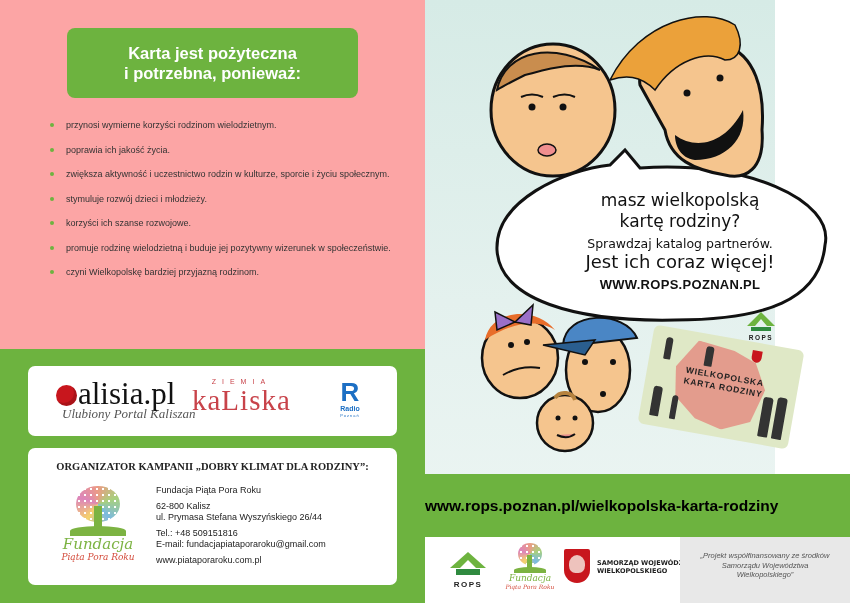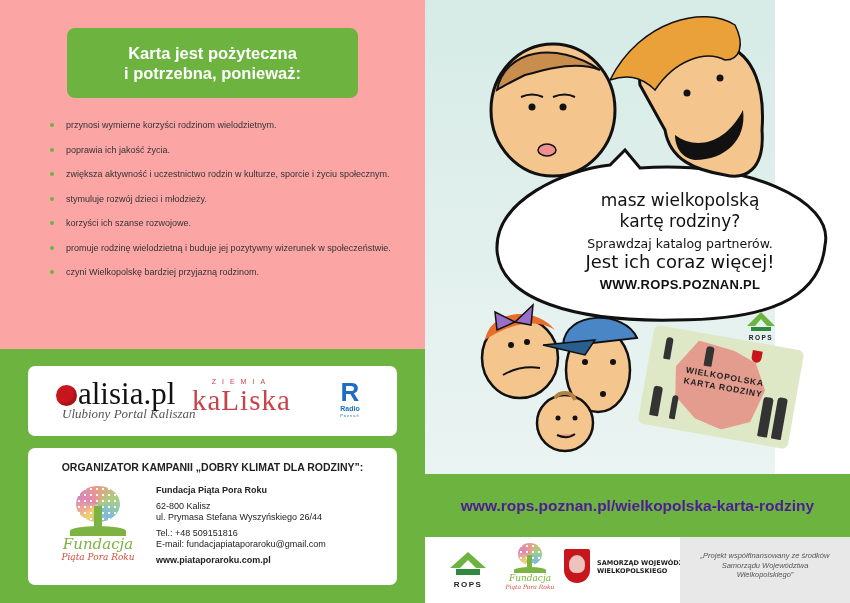--- a/index.html
+++ b/index.html
@@ -23,31 +23,31 @@
   .calisia-sub { font-family: "Liberation Serif", serif; font-style: italic; font-size: 13px; color: #555; margin-left: 6px; margin-top: -2px; }
   .kaliska { position: absolute; left: 164px; top: 12px; text-align: center; }
   .kaliska-top { font-size: 7px; letter-spacing: 6px; color: #c8434a; line-height: 8px; }
   .kaliska-main { font-family: "Liberation Serif", serif; font-size: 29px; color: #c8434a; line-height: 28px; letter-spacing: 1px; text-align: right; }
   .radio { position: absolute; left: 307px; top: 13px; width: 30px; text-align: center; }
   .radio-r { font-size: 26px; font-weight: bold; color: #1c6fc4; line-height: 26px; }
   .radio-label { font-size: 7px; font-weight: bold; color: #1c6fc4; line-height: 8px; }
   .radio-sub { font-size: 4px; color: #1c6fc4; letter-spacing: 1px; }
 
   .org-box { position: absolute; left: 28px; top: 448px; width: 369px; height: 137px; background: #fff; border-radius: 7px; }
-  .org-title { position: absolute; left: 0; top: 13px; width: 100%; text-align: center; font-weight: bold; font-size: 10.5px; color: #222; }
+  .org-title { position: absolute; left: 0; top: 13px; width: 100%; text-align: center; font-weight: bold; font-size: 10.5px; color: #222; font-family: Liberation Serif, serif; }
   .org-logo { position: absolute; left: 25px; top: 38px; width: 90px; height: 85px; text-align: center; }
   .tree { position: relative; width: 60px; height: 50px; margin: 0 auto; }
   .tree-crown { position: absolute; left: 8px; top: 0; width: 44px; height: 36px; border-radius: 50%;
     background: radial-gradient(circle, #fff 30%, transparent 31%) 0 0/6px 6px, conic-gradient(#e57b5c, #8cc152, #4fa3d9, #f3c33b, #d15da4, #e57b5c); opacity: 0.75; }
   .tree-trunk { position: absolute; left: 26px; top: 20px; width: 8px; height: 22px; background: #7cb342; }
   .tree-ground { position: absolute; left: 2px; top: 40px; width: 56px; height: 10px; border-radius: 50% 50% 0 0; background: #7cb342; }
   .fund-name { font-family: "DejaVu Serif", serif; font-style: italic; color: #7cb342; font-size: 15px; line-height: 16px; }
   .fund-sub { font-family: "DejaVu Serif", serif; font-style: italic; color: #d44c3c; font-size: 9px; line-height: 10px; }
   .org-info { position: absolute; left: 128px; top: 37px; width: 230px; font-size: 9px; line-height: 11px; color: #222; }
-  .org-info .bold { font-weight: bold; }
+  .org-info .bold { font-weight: normal; }
   .org-info p { margin-bottom: 5px; }
 
   
   .right { position: absolute; left: 425px; top: 0; width: 350px; height: 603px;
     background: linear-gradient(180deg, #d6ebe6 0%, #e4f1ee 50%, #eef6f4 100%); padding-left: 9px; }
   .illus { position: absolute; left: 0; top: 0; width: 425px; height: 474px; }
   .bubble-text { position: absolute; left: 95px; top: 190px; width: 320px; text-align: center; }
   .q1 { font-family: "DejaVu Sans", sans-serif; font-size: 17px; line-height: 21px; color: #111; }
   .q2 { font-family: "DejaVu Sans", sans-serif; font-size: 12.5px; line-height: 16px; color: #111; margin-top: 4px; }
   .q3 { font-family: "DejaVu Sans", sans-serif; font-size: 18px; line-height: 20px; color: #111; }
@@ -55,21 +55,21 @@
 
   .rops-logo-sm { position: absolute; left: 321px; top: 312px; width: 30px; text-align: center; }
   .rops-label { font-weight: bold; font-size: 6.5px; letter-spacing: 1.5px; color: #222; }
 
   .card { position: absolute; left: 220px; top: 337px; width: 152px; height: 100px; background: #dfe8c6; border-radius: 6px; transform: rotate(10deg); overflow: hidden; }
   .card-map { position: absolute; left: 28px; top: 8px; width: 92px; height: 84px; background: #e39c8d; clip-path: polygon(20% 0, 60% 5%, 85% 15%, 100% 45%, 90% 85%, 60% 100%, 30% 92%, 5% 70%, 0 35%); }
   .card-text { position: absolute; left: 28px; top: 34px; width: 100px; text-align: center; font-weight: bold; font-size: 8.5px; line-height: 11px; color: #222; letter-spacing: 0.8px; }
   .card-emblem { position: absolute; left: 101px; top: 8px; width: 10px; height: 12px; background: #c8161d; border-radius: 0 0 5px 5px; }
   .card-fig { position: absolute; background: #333; border-radius: 3px 3px 1px 1px; }
 
-  .url-bar { position: absolute; left: 0; top: 474px; width: 425px; height: 63px; background: #6db33f; color: #4c1d95; text-align: center;
+  .url-bar { position: absolute; left: 0; top: 474px; width: 425px; height: 63px; background: #6db33f; color: #000000; 
     font-weight: bold; font-size: 15.5px; line-height: 63px; }
   .logos-bar { position: absolute; left: 0; top: 537px; width: 255px; height: 66px; background: #fff; }
   .cofund { position: absolute; left: 255px; top: 537px; width: 170px; height: 66px; background: #e8e8e8; text-align: center;
     font-style: italic; font-size: 7.5px; line-height: 9.5px; color: #555; padding-top: 14px; }
   .logo-rops { position: absolute; left: 25px; top: 15px; width: 36px; text-align: center; }
   .logo-fund { position: absolute; left: 80px; top: 6px; width: 50px; text-align: center; }
   .logo-fund .tree { width: 36px; height: 30px; }
   .logo-fund .tree-crown { left: 6px; width: 24px; height: 22px; }
   .logo-fund .tree-trunk { left: 15px; top: 12px; width: 5px; height: 14px; }
   .logo-fund .tree-ground { left: 2px; top: 24px; width: 32px; height: 6px; }

